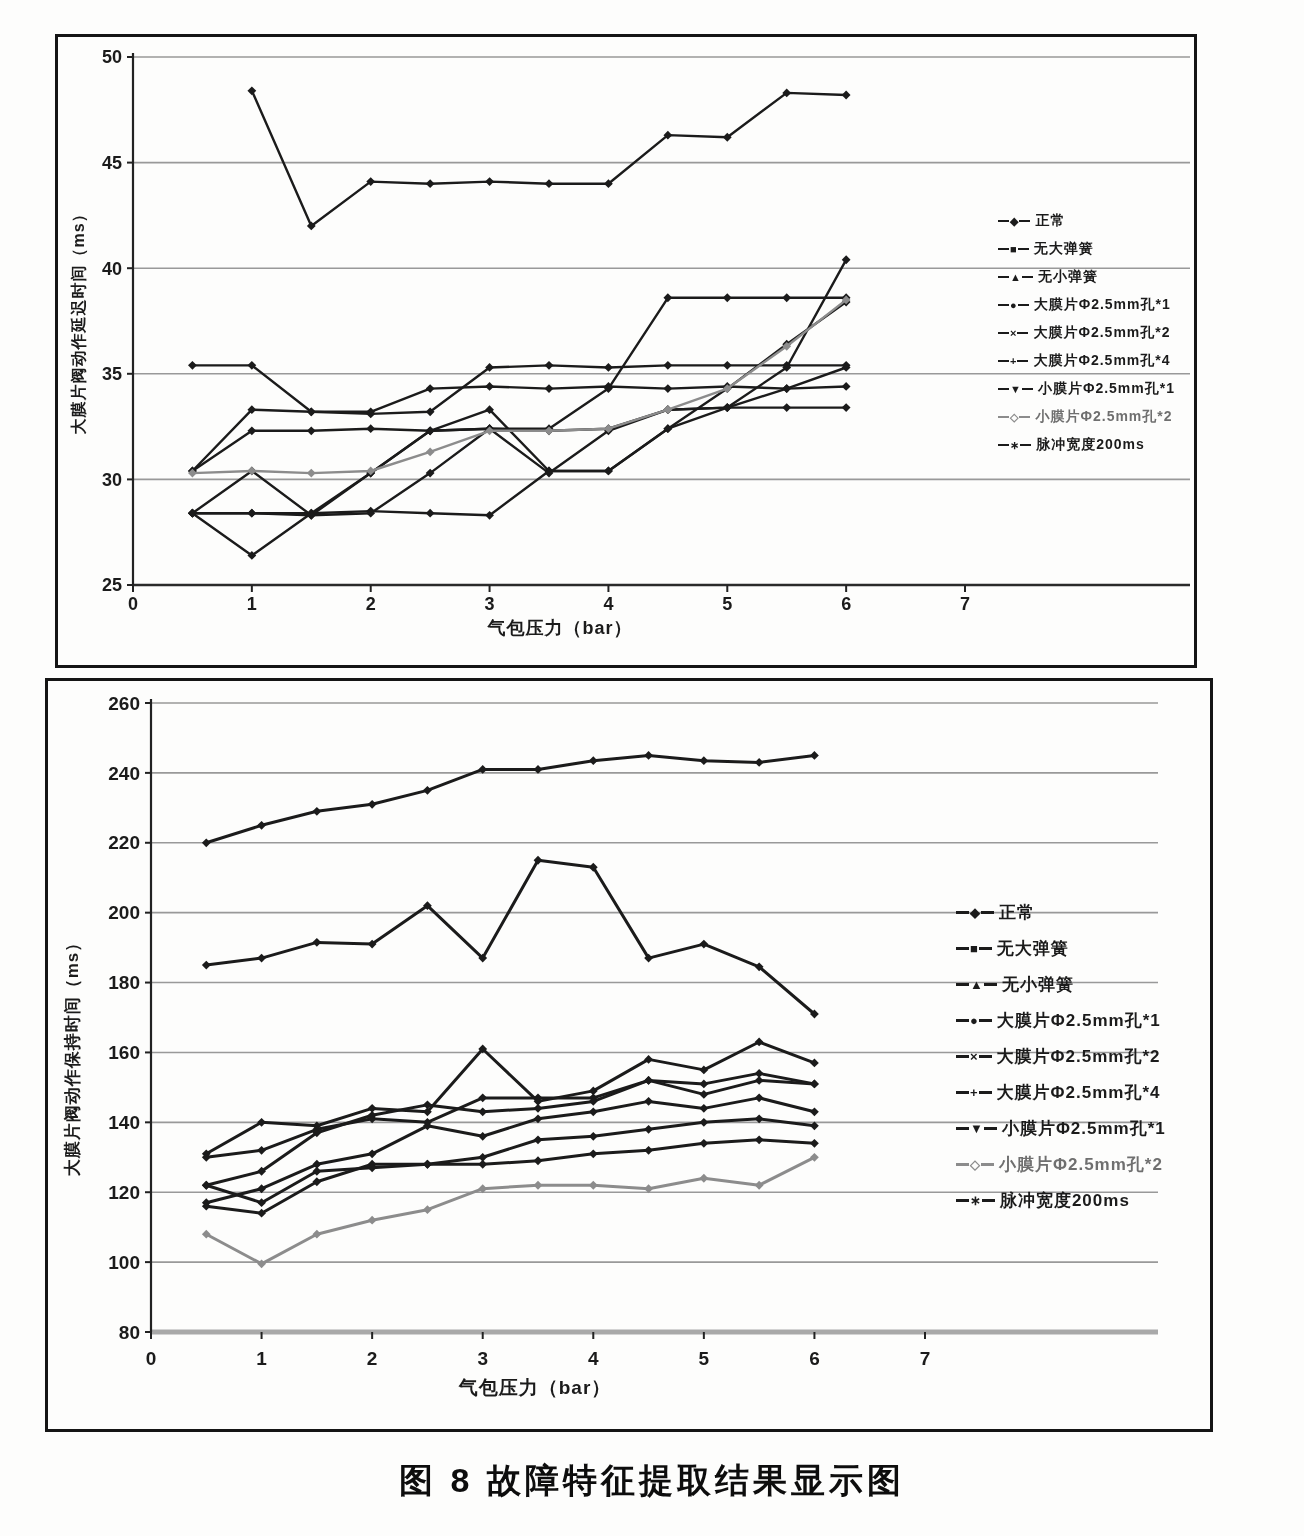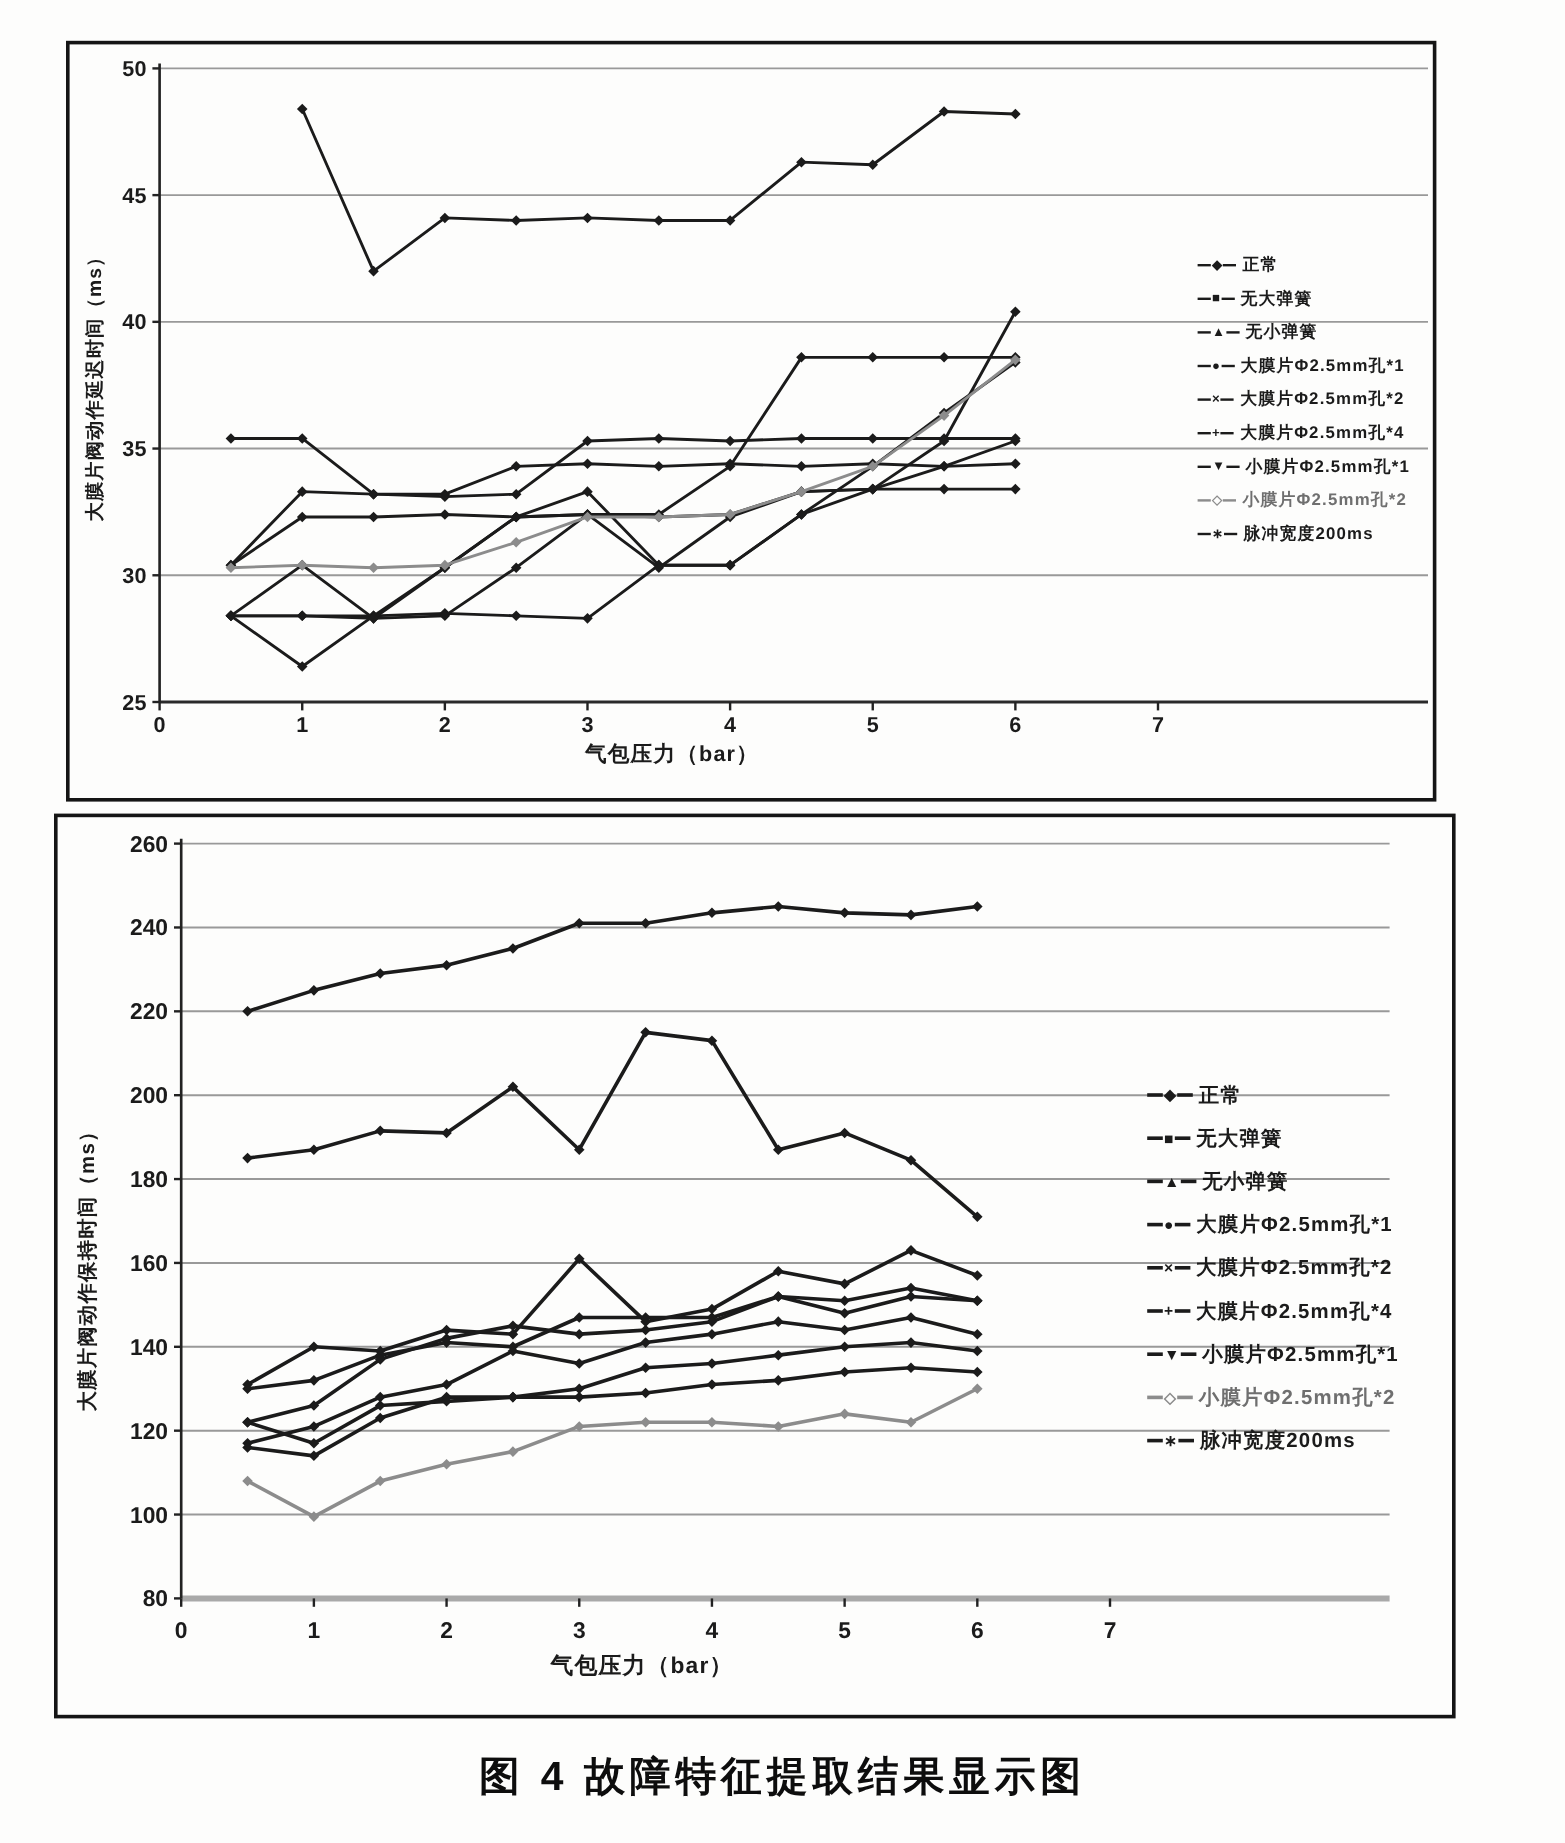--- a/index.html
+++ b/index.html
@@ -510,14 +510,14 @@
         <span class="lseg" style="border-top-color: rgb(140, 140, 140);"></span>
         <span class="llabel" style="color: rgb(111, 111, 111);">小膜片Φ2.5mm孔*2</span>
       </div>
       <div class="legend-item">
         <span class="lseg" style="border-top-color: rgb(27, 27, 27);"></span>
         <span class="lmark" style="color: rgb(27, 27, 27);">∗</span>
         <span class="lseg" style="border-top-color: rgb(27, 27, 27);"></span>
         <span class="llabel" style="color: rgb(27, 27, 27);">脉冲宽度200ms</span>
       </div>
     </div>
-  <div class="caption">图 4 故障特征提取结果显示图</div>
+  <div class="caption">图 8 故障特征提取结果显示图</div>
 </div>
 
 </body></html>

